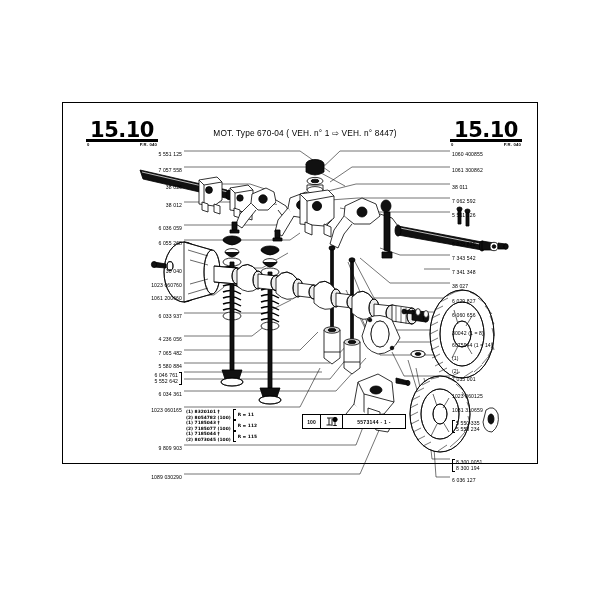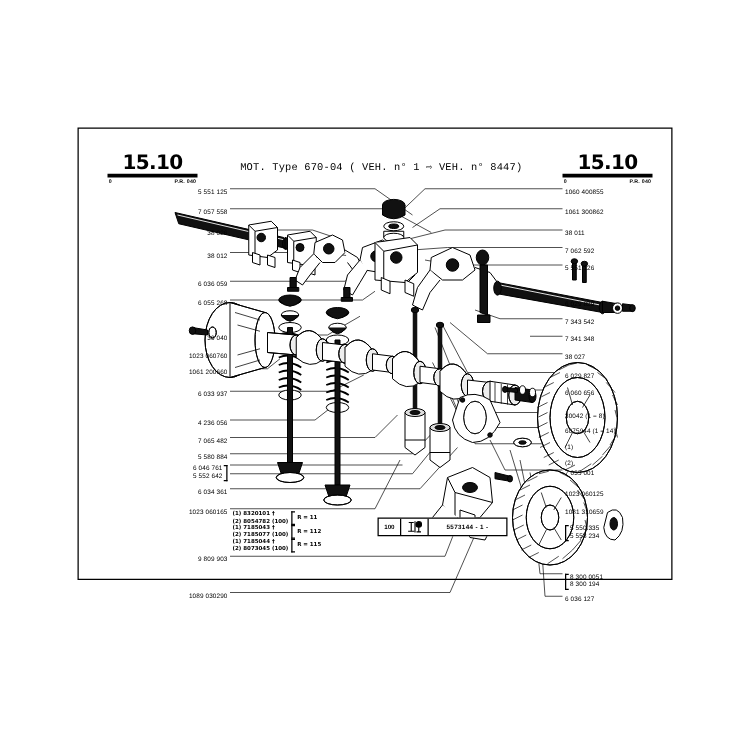--- a/index.html
+++ b/index.html
@@ -9,29 +9,29 @@
   #page{position:relative;width:600px;height:600px;background:#fff;}
 
   
   .sheet{position:absolute;left:62px;top:102px;width:476px;height:362px;
          border:1.6px solid #000;background:#fff;box-sizing:border-box;}
 
   
   .pgblk{position:absolute;top:122px;width:72px;text-align:center;}
   .pgblk.left{left:86px;}
   .pgblk.right{left:450px;}
-  .pgnum{font-size:16px;font-weight:bold;letter-spacing:-.5px;line-height:16px;
+  .pgnum{font-size:21px;font-weight:bold;letter-spacing:-.5px;line-height:16px;
          font-family:"DejaVu Sans",sans-serif;}
   .pgrule{height:2.6px;background:#000;margin-top:1px;}
   .pgsub{display:flex;justify-content:space-between;font-size:4.2px;
          font-weight:bold;padding:0 1px;margin-top:.5px;letter-spacing:.2px;}
 
   
   .title{position:absolute;left:170px;top:128px;width:270px;text-align:center;
-         font-size:8.3px;letter-spacing:.15px;white-space:nowrap;font-family:Liberation Mono, monospace;}
+         font-size:8.3px;letter-spacing:.15px;white-space:nowrap;}
 
   
   .labels{position:absolute;font-size:5.1px;letter-spacing:.1px;white-space:nowrap;}
   .labels.left{left:90px;top:148px;width:92px;}
   .labels.right{left:452px;top:148px;width:86px;}
   .lab{position:absolute;line-height:6px;height:6px;}
   .labels.left .lab{right:0;text-align:right;}
   .labels.right .lab{left:0;text-align:left;}
 
   

